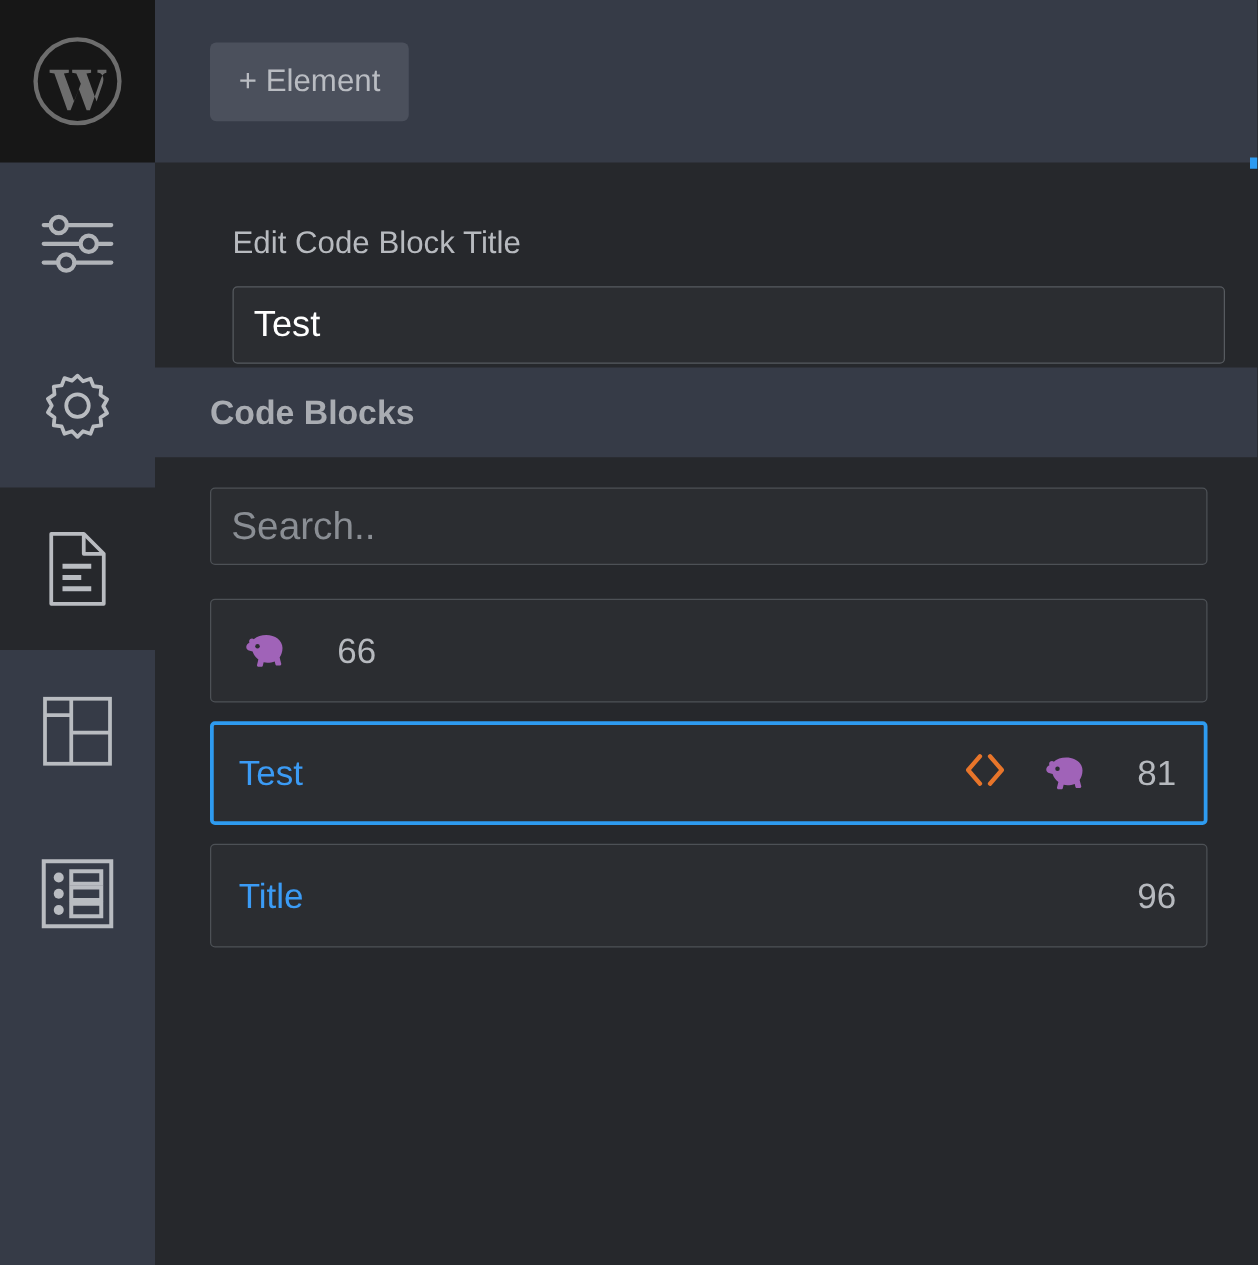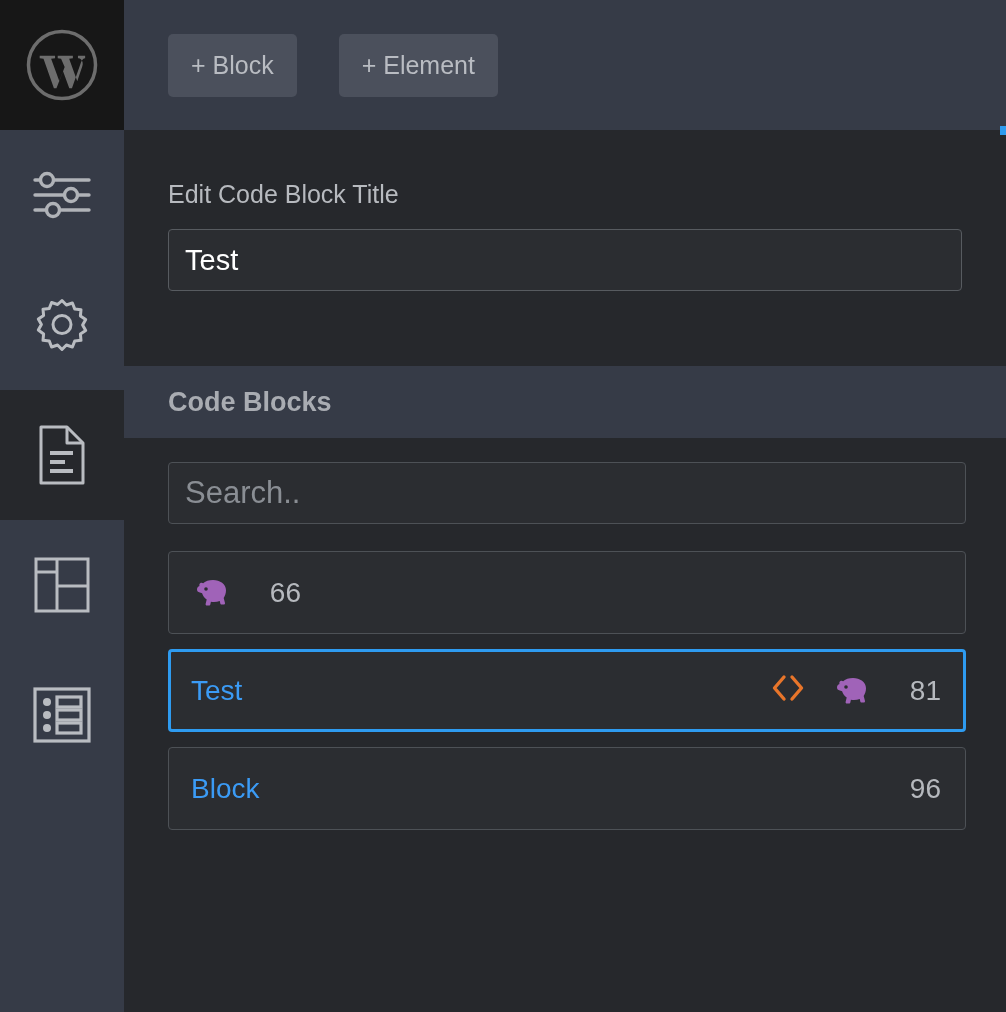--- a/index.html
+++ b/index.html
@@ -88,21 +88,22 @@
     top: 126px;
     width: 6px;
     height: 9px;
     background: #2e9bf0;
   }
 
   
   .edit-block {
     background: #26282c;
     padding: 52px 46px 0 44px;
-    height: 236px;
+    height: 164px;
+    margin-left: 18px;
   }
   .edit-label {
     color: #b7babf;
     font-size: 25px;
     margin-bottom: 22px;
     line-height: 1;
   }
   .title-input {
     display: block;
     width: 794px;
@@ -273,21 +274,20 @@
           <rect x="25" y="37" width="24" height="10"></rect>
         </svg>
       </span>
     </div>
 
   </div>
 
   <div class="main">
 
     <div class="toolbar">
-      <button class="tb-btn">+ Block</button>
       <button class="tb-btn">+ Element</button>
       <span class="edge-accent"></span>
     </div>
 
     <div class="edit-block">
       <div class="edit-label">Edit Code Block Title</div>
       <input class="title-input" type="text" value="Test" style="">
     </div>
 
     <div class="cb-header">
@@ -323,20 +323,20 @@
             <svg width="38" height="30" viewBox="0 0 38 30">
               <path fill="#a063b8" d="M11.8 5.6C14.3 3.1 18 2 22 2c7 0 13 4.2 13 10.3 0 3-1 5.6-2.3 7.6l1.3 5c.2.8-.4 1.5-1.2 1.5h-2.3c-.6 0-1.1-.4-1.2-1l-.5-2.3c-1.8.7-3.8 1-5.9 1-1 0-2-.1-3-.3l-.6 2.6c-.1.6-.6 1-1.2 1h-2.3c-.8 0-1.4-.7-1.2-1.5l1.1-4.4c-2.3-1.6-3.9-3.8-4.6-6.3l-2.2-.6C6.8 14.2 6 13 6 11.6c0-1.6 1-3 2.5-3.5-.4-1-.2-2.2.7-2.9.9-.7 2.1-.6 2.9.1l-.3.3z"></path>
               <circle cx="15" cy="11" r="1.8" fill="#2b2d31"></circle>
             </svg>
           </span>
         </span>
         <span class="row-count">81</span>
       </div>
 
       <div class="row">
-        <span class="row-title">Block</span>
+        <span class="row-title">Title</span>
         <span class="row-icons"></span>
         <span class="row-count">96</span>
       </div>
 
     </div>
   </div>
 </div>
 
 </body></html>

